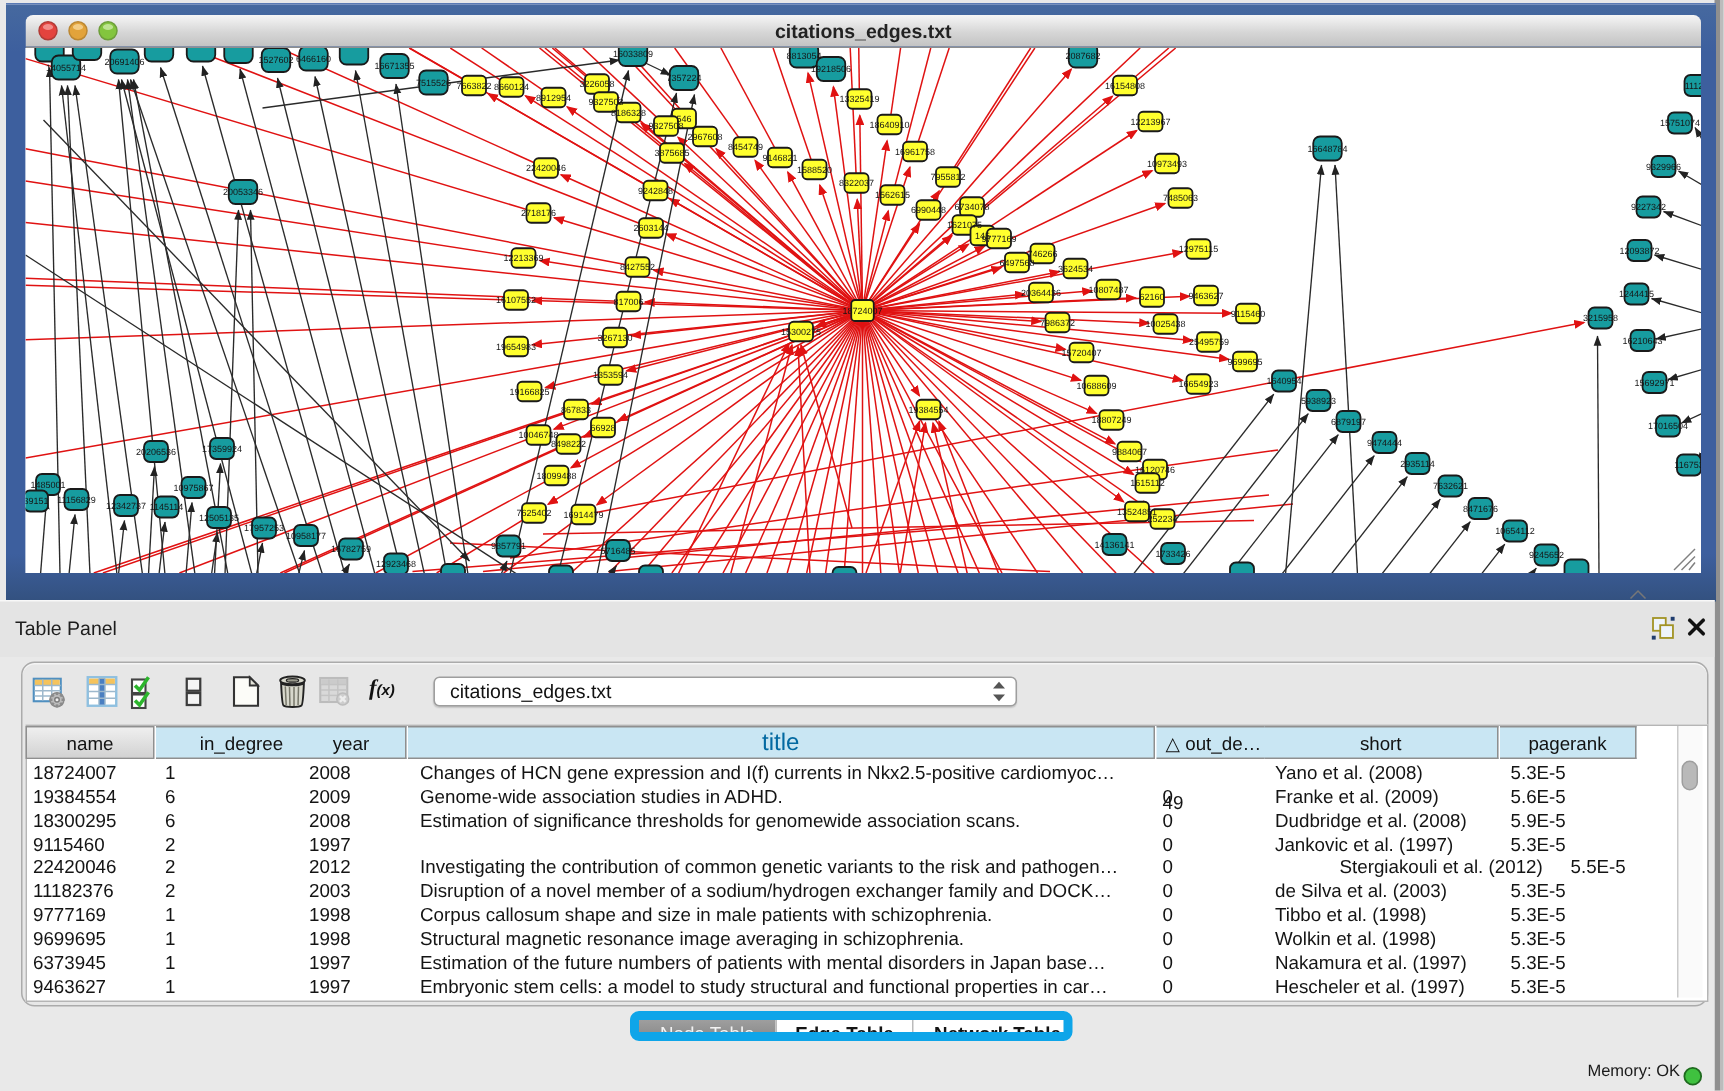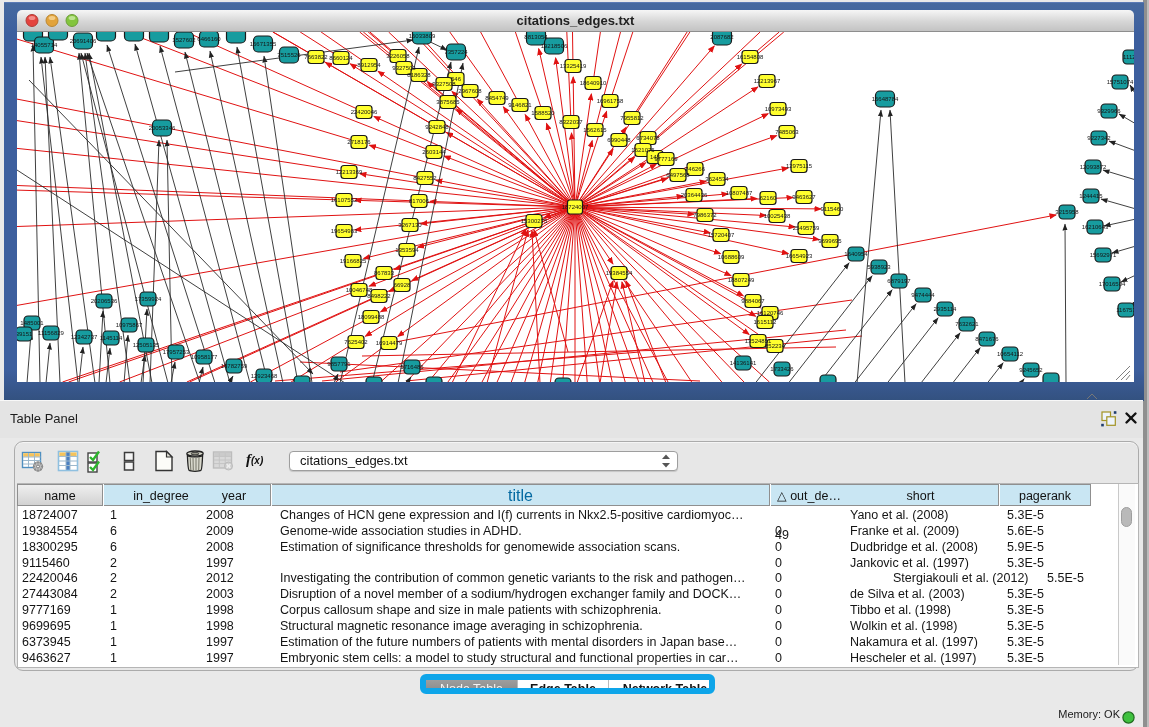--- a/index.html
+++ b/index.html
@@ -671,21 +671,21 @@
     <div style="position:absolute;left:0;top:570.4px;width:1117px;height:16px;font-size:12.5px;color:#141414;line-height:16px;">
       <span style="position:absolute;left:22px;white-space:nowrap;">22420046</span>
       <span style="position:absolute;left:110px;white-space:nowrap;">2</span>
       <span style="position:absolute;left:206px;white-space:nowrap;">2012</span>
       <span style="position:absolute;left:280px;white-space:nowrap;">Investigating the contribution of common genetic variants to the risk and pathogen…</span>
       <span style="position:absolute;left:775px;white-space:nowrap;">0</span>
       <span style="position:absolute;left:850px;white-space:nowrap;margin-left:43px;">Stergiakouli et al. (2012)</span>
       <span style="position:absolute;left:1047px;white-space:nowrap;">5.5E-5</span>
     </div>
     <div style="position:absolute;left:0;top:586.2px;width:1117px;height:16px;font-size:12.5px;color:#141414;line-height:16px;">
-      <span style="position:absolute;left:22px;white-space:nowrap;">27443084</span>
+      <span style="position:absolute;left:22px;white-space:nowrap;">11182376</span>
       <span style="position:absolute;left:110px;white-space:nowrap;">2</span>
       <span style="position:absolute;left:206px;white-space:nowrap;">2003</span>
       <span style="position:absolute;left:280px;white-space:nowrap;">Disruption of a novel member of a sodium/hydrogen exchanger family and DOCK…</span>
       <span style="position:absolute;left:775px;white-space:nowrap;">0</span>
       <span style="position:absolute;left:850px;white-space:nowrap;">de Silva et al. (2003)</span>
       <span style="position:absolute;left:1007px;white-space:nowrap;">5.3E-5</span>
     </div>
     <div style="position:absolute;left:0;top:602.1px;width:1117px;height:16px;font-size:12.5px;color:#141414;line-height:16px;">
       <span style="position:absolute;left:22px;white-space:nowrap;">9777169</span>
       <span style="position:absolute;left:110px;white-space:nowrap;">1</span>

